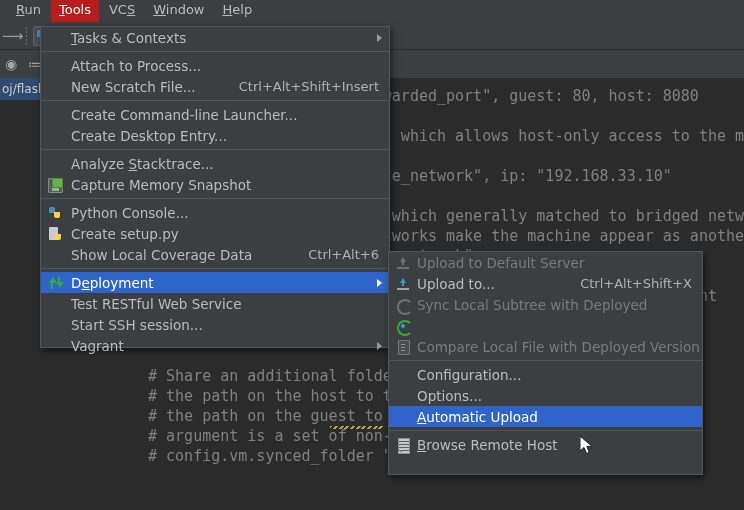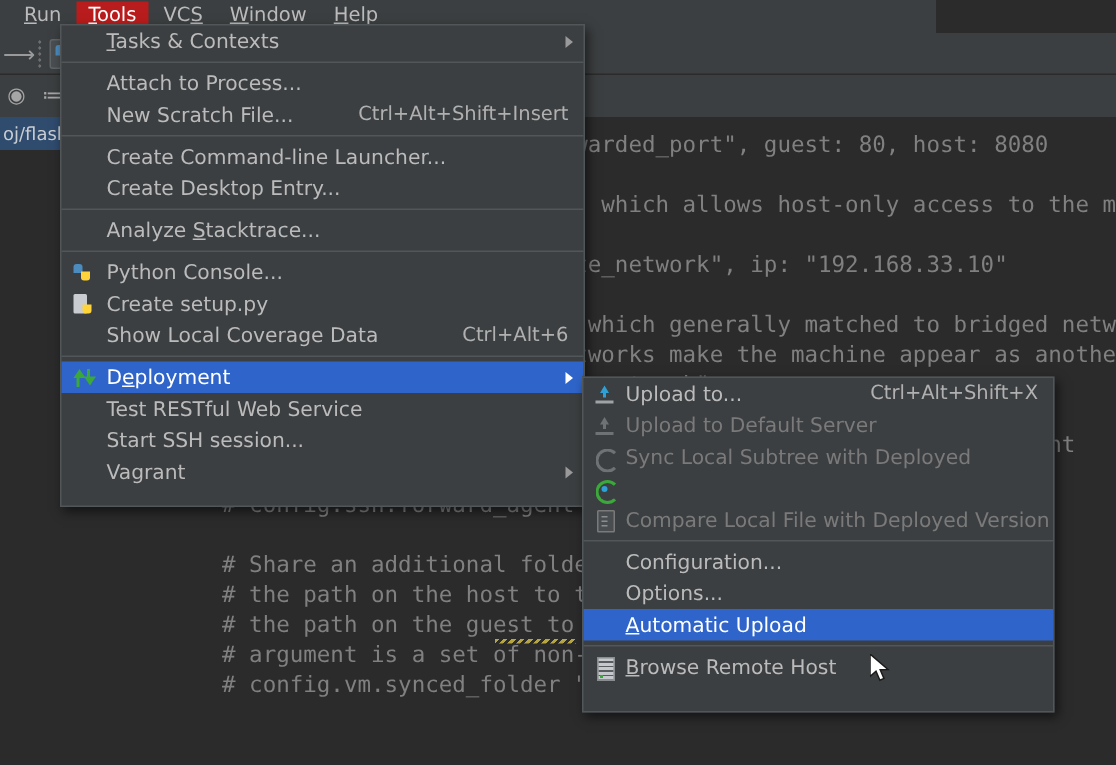--- a/index.html
+++ b/index.html
@@ -11,23 +11,23 @@
   }
   #root {
     position: relative;
     width: 744px; height: 510px;
     background: #2b2b2b;
   }
 
   
   .menubar {
     position: absolute; left: 0; top: 0;
-    width: 624px; height: 22px;
+    width: 744px; height: 22px;
     background: #3c3f41;
-    display: flex; align-items: center;
+    display: flex; 
     padding-left: 8px;
     box-sizing: border-box;
   }
   .menubar-item {
     font-size: 13px;
     color: #bbbbbb;
     padding: 2px 8px 3px 8px;
     margin-right: 2px;
     line-height: 16px;
     white-space: nowrap;
@@ -166,21 +166,21 @@
 
   
   .menu {
     position: absolute;
     background: #3c3f41;
     border: 1px solid #515658;
     box-sizing: border-box;
     box-shadow: 2px 3px 7px rgba(0,0,0,0.55);
   }
   #tools-menu {
-    left: 40px; top: 16px;
+    left: 40px; top: 26px;
     width: 350px; height: 322px;
   }
   .mi {
     position: relative;
     height: 21px;
     display: flex;
     align-items: center;
     font-size: 13.5px;
     color: #bbbbbb;
     padding-left: 30px;
@@ -390,20 +390,27 @@
       <div class="mi">
         <span>Create Command-line Launcher...</span>
       </div>
       <div class="mi">
         <span>Create Desktop Entry...</span>
       </div>
       <div class="msep"></div>
       <div class="mi">
         <span>Analyze <span class="underl">S</span>tacktrace...</span>
       </div>
+      <div class="mi">
+        <span class="mi-icon">
+          <span class="ico-floppy"></span>
+          <span class="ico-chip"></span>
+        </span>
+        <span>Capture Memory Snapshot</span>
+      </div>
       <div class="msep"></div>
       <div class="mi">
         <span class="mi-icon">
           <span class="ico-pysnake-b"></span>
           <span class="ico-pysnake-y"></span>
         </span>
         <span>Python Console...</span>
       </div>
       <div class="mi">
         <span class="mi-icon">
@@ -433,43 +440,43 @@
       <div class="mi">
         <span>Start SSH session...</span>
       </div>
       <div class="mi">
         <span>Vagrant</span>
         <span class="submark"></span>
       </div>
     </div>
 
   <div class="menu" id="deploy-menu">
+      <div class="mi dim">
+        <span class="mi-icon">
+          <span class="ico-upload" style="color:#6f7274">
+            <i class="arw"></i>
+            <i class="stem"></i>
+            <i class="base"></i>
+          </span>
+        </span>
+        <span>Upload to Default Server</span>
+      </div>
       <div class="mi">
         <span class="mi-icon">
           <span class="ico-upload blue bright">
             <i class="arw"></i>
             <i class="stem"></i>
             <i class="base"></i>
           </span>
         </span>
         <span>Upload to...</span>
         <span class="accel">Ctrl+Alt+Shift+X</span>
       </div>
       <div class="mi dim">
         <span class="mi-icon">
-          <span class="ico-upload" style="color:#6f7274">
-            <i class="arw"></i>
-            <i class="stem"></i>
-            <i class="base"></i>
-          </span>
-        </span>
-        <span>Upload to Default Server</span>
-      </div>
-      <div class="mi dim">
-        <span class="mi-icon">
           <span class="ico-sync" style="color:#6f7274"></span>
         </span>
         <span>Sync Local Subtree with Deployed</span>
       </div>
       <div class="mi">
         <span class="mi-icon">
           <span class="ico-sync green"></span>
         </span>
       </div>
       <div class="mi dim">

